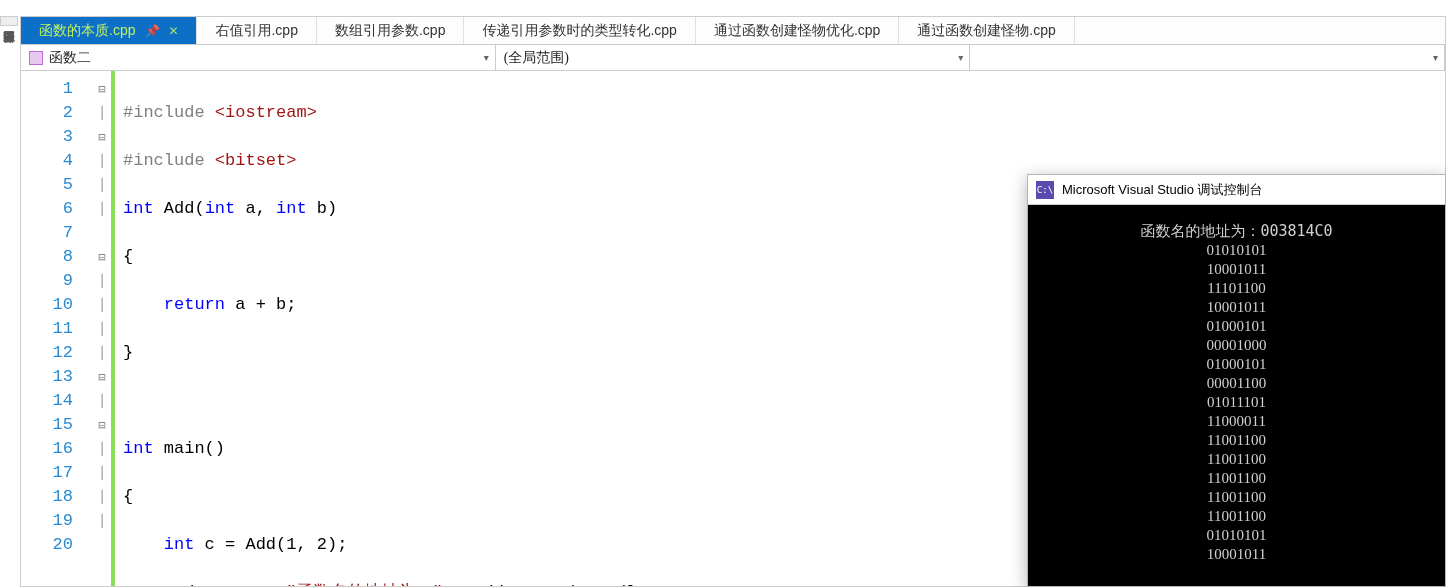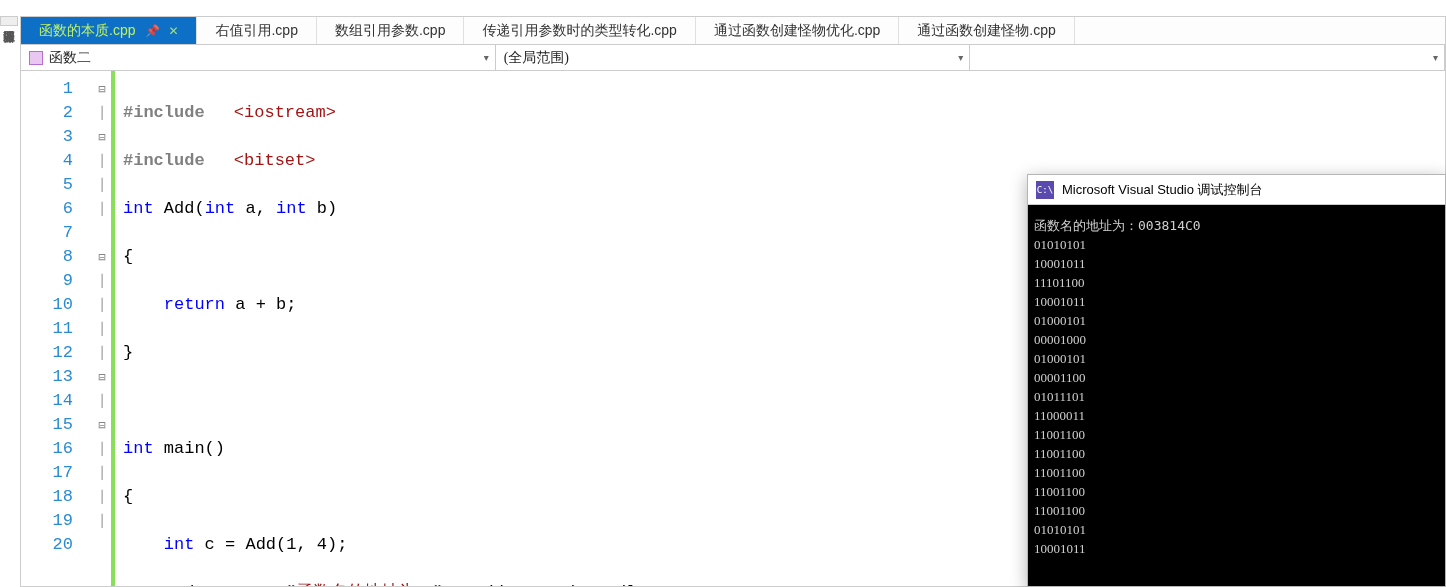--- a/index.html
+++ b/index.html
@@ -117,22 +117,22 @@
   }
   .code {
     flex: 1;
     padding: 6px 0 6px 8px;
     font-family: Consolas, "Courier New", monospace;
     font-size: 17px;
     line-height: 24px;
     white-space: pre;
   }
   .kw { color: #0000ff; }
-  .inc { color: #808080; font-weight: bold; }
-  .incname { color: #a31515; margin-left: 19px; }
+  .inc { color: #808080; }
+  .incname { color: #a31515; }
   .str { color: #a31515; } 
   .plain { color: #000; }
 
   
   .console {
     position: absolute;
     right: 0;
     top: 174px;
     width: 419px;
     height: 413px;
@@ -158,25 +158,26 @@
     color: #fff;
     font-size: 9px;
     display: inline-flex;
     align-items: center; justify-content: center;
     margin-right: 8px;
     font-family: Consolas, monospace;
   }
   .console-body {
     flex: 1;
     font-family: "NSimSun", Consolas, monospace;
-    font-size: 13px;
+    font-size: 15px;
     line-height: 19px;
     color: #d0d0d0;
-    padding: 11px 6px;
+    padding: 17px 6px;
     overflow: hidden;
+    text-align: center;
   }
   .console-body div { white-space: pre; }
   .cline { color: #d0d0d0; font-family: Liberation Serif, serif; }
   .chead { color: #d0d0d0; }
 </style>
 </head>
 <body>
 
 <div class="vertical-label">服务器资源管理器</div>
 
@@ -269,21 +270,21 @@
     <div class="code">
 <div><span class="inc">#include </span><span class="incname">&lt;iostream&gt;</span></div>
 <div><span class="inc">#include </span><span class="incname">&lt;bitset&gt;</span></div>
 <div><span class="kw">int</span><span class="plain"> Add(</span><span class="kw">int</span><span class="plain"> a, </span><span class="kw">int</span><span class="plain"> b)</span></div>
 <div><span class="plain">{</span></div>
 <div><span>    </span><span class="kw">return</span><span class="plain"> a + b;</span></div>
 <div><span class="plain">}</span></div>
 <div> </div>
 <div><span class="kw">int</span><span class="plain"> main()</span></div>
 <div><span class="plain">{</span></div>
-<div><span>    </span><span class="kw">int</span><span class="plain"> c = Add(1, 4);</span></div>
+<div><span>    </span><span class="kw">int</span><span class="plain"> c = Add(1, 2);</span></div>
 <div><span class="plain">    std::cout &lt;&lt;</span><span class="str">"函数名的地址为："</span><span class="plain">&lt;&lt; Add &lt;&lt; std::endl;;</span></div>
 
 
 
 
 
 
 
 
 

